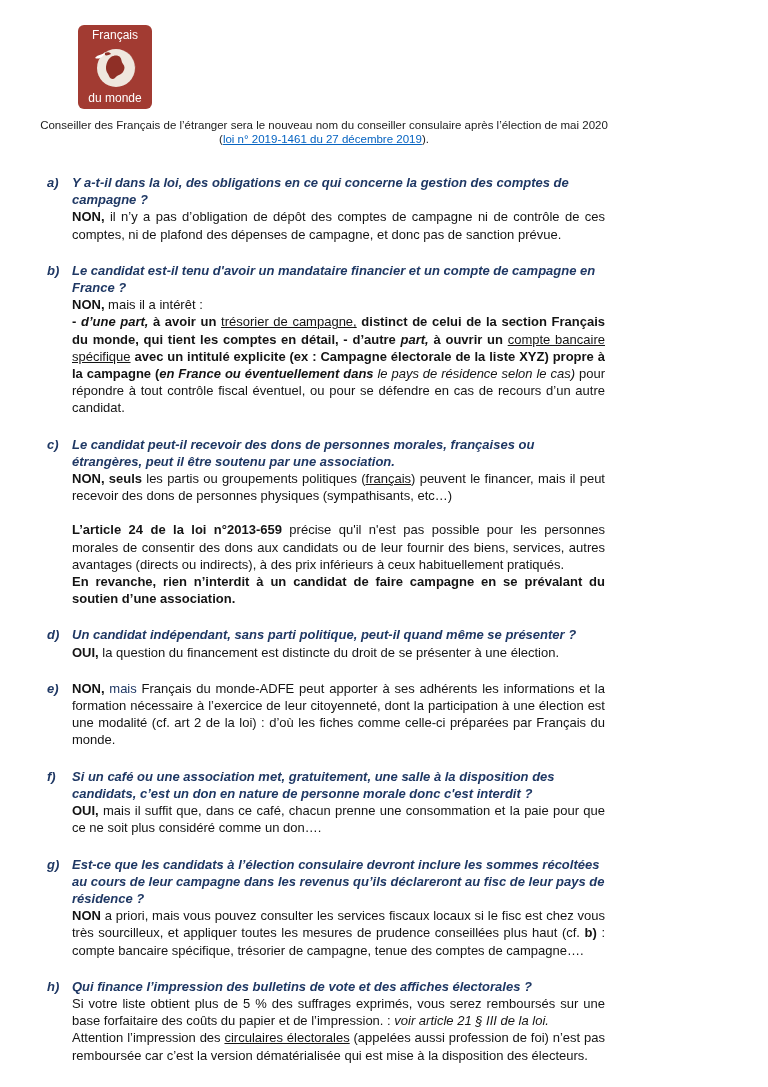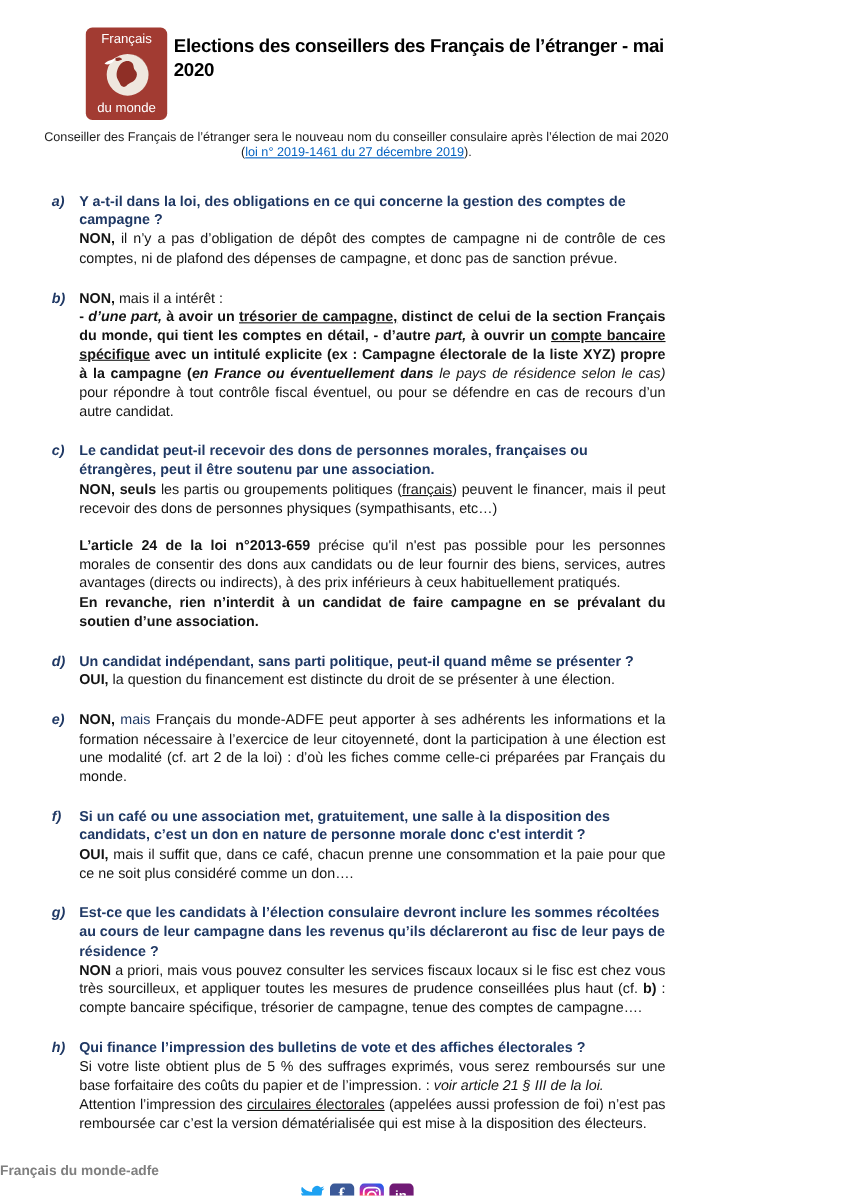--- a/index.html
+++ b/index.html
@@ -28,28 +28,28 @@
   
   .subtitle{margin-top:10px;text-align:center;font-size:11.5px;line-height:13.5px;color:#1b1b1b;}
   .subtitle .it{}
   .subtitle a, .footer a{color:var(--linkblue);text-decoration:underline;cursor:pointer;}
 
   
   .sections{margin-top:28px;padding:0 43px 0 47px;}
   .section{position:relative;padding-left:25px;margin-bottom:19px;}
   .sec-label{position:absolute;left:0;top:0;color:var(--qblue);font-weight:bold;font-style:italic;
              font-size:13px;line-height:17.2px;}
-  .question{color:var(--qblue);font-weight:bold;font-size:13px;line-height:17.2px;}
+  .question{color:var(--qblue);font-weight:bold;font-style:italic;font-size:13px;line-height:17.2px;}
   .para{font-size:13px;line-height:17.2px;text-align:justify;}
   .para.gap{margin-top:17px;}
   .r-b{font-weight:bold;}
   .r-i{font-style:italic;}
   .r-bi{font-weight:bold;font-style:italic;}
   .r-u{text-decoration:underline;}
-  .r-bu{font-weight:bold;text-decoration:underline;margin-top:40px;}
+  .r-bu{font-weight:normal;text-decoration:underline;margin-top:40px;}
   .r-c{color:var(--qblue);}
 
   
   .footer{margin-top:28px;text-align:left;}
   .org-name{color:#7F7F7F;font-weight:bold;font-size:12.5px;line-height:15px;}
   .social-row{margin-top:4px;display:flex;justify-content:center;align-items:center;gap:5px;}
   .social{width:22px;height:22px;border-radius:4px;display:flex;align-items:center;justify-content:center;cursor:pointer;}
   .social.fb{background:#3B5998;color:#fff;font-weight:bold;font-size:16px;font-family:"Liberation Serif",serif;}
   .social.ig{background:radial-gradient(circle at 30% 110%,#fdf497 0%,#fd5949 45%,#d6249f 60%,#285AEB 90%);}
   .social.li{background:#701a75;color:#fff;font-weight:bold;font-size:12px;}
@@ -67,37 +67,37 @@
       <svg width="48" height="46" viewBox="0 0 48 46">
         <circle cx="25" cy="24" r="19" fill="#EFE7DE"></circle>
         <path d="M25 5a19 19 0 0 1 13 33a19 19 0 0 0-4-31a19 19 0 0 0-9-2z" fill="#C9BFB6"></path>
         <path d="M20 13c3-2 7-2 9 0c2 2 1 5 3 7c2 2 2 5 0 8c-2 3-6 3-8 6c-2 2-5 1-6-2c-1-3-3-4-3-8c0-4 2-9 5-11z" fill="#8F2F26"></path>
         <path d="M14 9c2-1 5-1 6 1c-2 1-5 2-6 1z" fill="#8F2F26"></path>
         <path d="M4 14c3-4 8-3 10-6c-1 4-5 8-10 6z" fill="#fff"></path>
       </svg>
       <div class="logo-line">du monde</div>
     </div>
     <div class="header-right">
-      <div class="doc-title">Elections des conseillers des Français de l’étranger - mai 2020</div>
     </div>
   </div>
 
   <div class="subtitle">
     <span class="it">Conseiller des Français de l’étranger</span><span> sera le nouveau nom du conseiller consulaire après l’élection de mai 2020</span><br>
     <span>(</span><a>loi n° 2019-1461 du 27 décembre 2019</a><span>).</span>
   </div>
 
   <div class="sections">
       <div class="section">
         <span class="sec-label">a)</span>
         <div class="question"><span>Y a-t-il dans la loi, des obligations en ce qui concerne la gestion des comptes de campagne ?</span></div>
         <div class="para"><span class="r-b">NON,</span><span> il n’y a pas d’obligation de dépôt des comptes de campagne ni de contrôle de ces comptes, ni de plafond des dépenses de campagne, et donc pas de sanction prévue.</span></div>
       </div>
       <div class="section">
         <span class="sec-label">b)</span>
+        <div class="question"><span>Le candidat est-il tenu d'avoir un mandataire financier et un compte de campagne en France ?</span></div>
         <div class="para"><span class="r-b">NON,</span><span> mais il a intérêt :</span></div>
         <div class="para"><span class="r-b">- </span><span class="r-bi">d’une part,</span><span class="r-b"> à avoir un </span><span class="r-bu">trésorier de campagne,</span><span class="r-b"> distinct de celui de la section Français du monde, qui tient les comptes en détail, - d’autre </span><span class="r-bi">part,</span><span class="r-b"> à ouvrir un </span><span class="r-bu">compte bancaire spécifique</span><span class="r-b"> avec un intitulé explicite (ex : Campagne électorale de la liste XYZ) propre à la campagne (</span><span class="r-bi">en France ou éventuellement dans</span><span class="r-i"> le pays de résidence selon le cas)</span><span> pour répondre à tout contrôle fiscal éventuel, ou pour se défendre en cas de recours d’un autre candidat.</span></div>
       </div>
       <div class="section">
         <span class="sec-label">c)</span>
         <div class="question"><span>Le candidat peut-il recevoir des dons de personnes morales, françaises ou étrangères, peut il être soutenu par une association.</span></div>
         <div class="para"><span class="r-b">NON, seuls</span><span> les partis ou groupements politiques (</span><span class="r-u">français</span><span>) peuvent le financer, mais il peut recevoir des dons de personnes physiques (sympathisants, etc…)</span></div>
         <div class="para gap"><span class="r-b">L’article 24 de la loi n°2013-659</span><span> précise qu'il n'est pas possible pour les personnes morales de consentir des dons aux candidats ou de leur fournir des biens, services, autres avantages (directs ou indirects), à des prix inférieurs à ceux habituellement pratiqués.</span></div>
         <div class="para"><span class="r-b">En revanche, rien n’interdit à un candidat de faire campagne en se prévalant du soutien d’une association.</span></div>
       </div>

